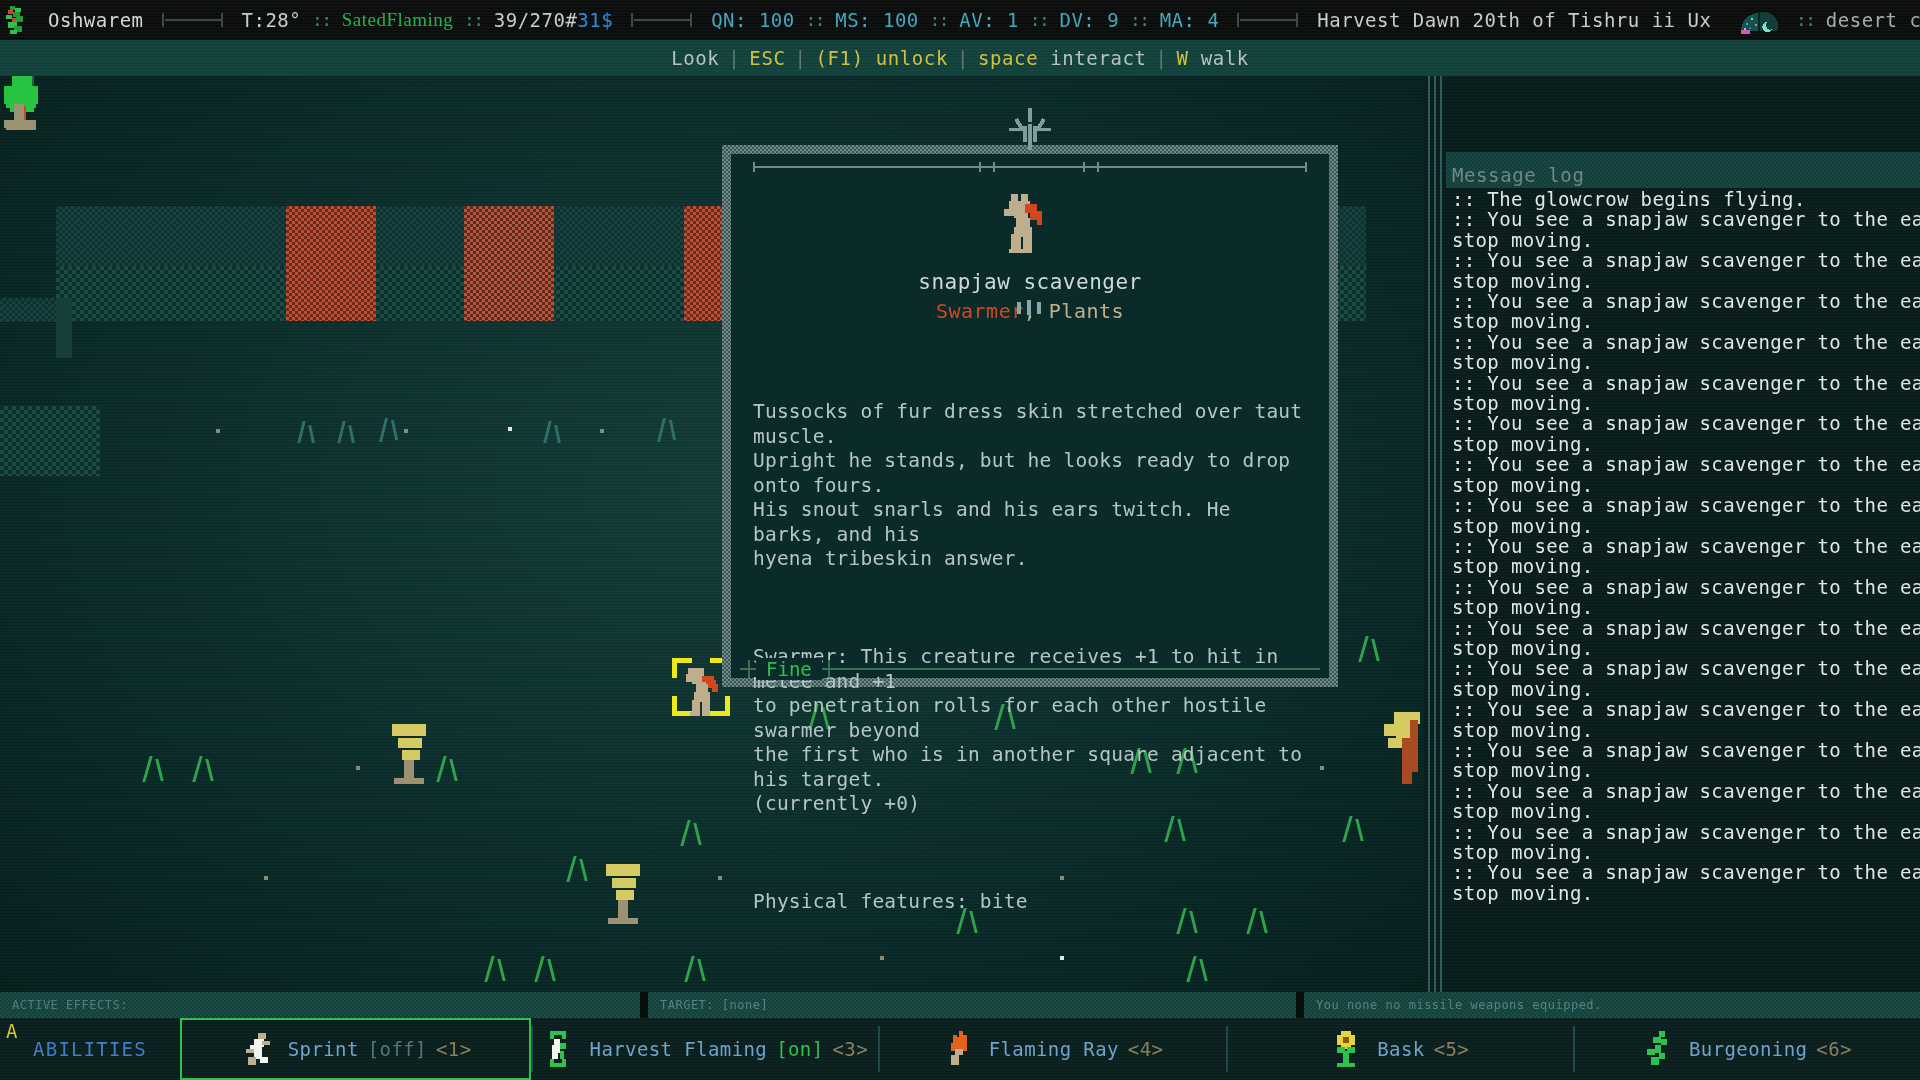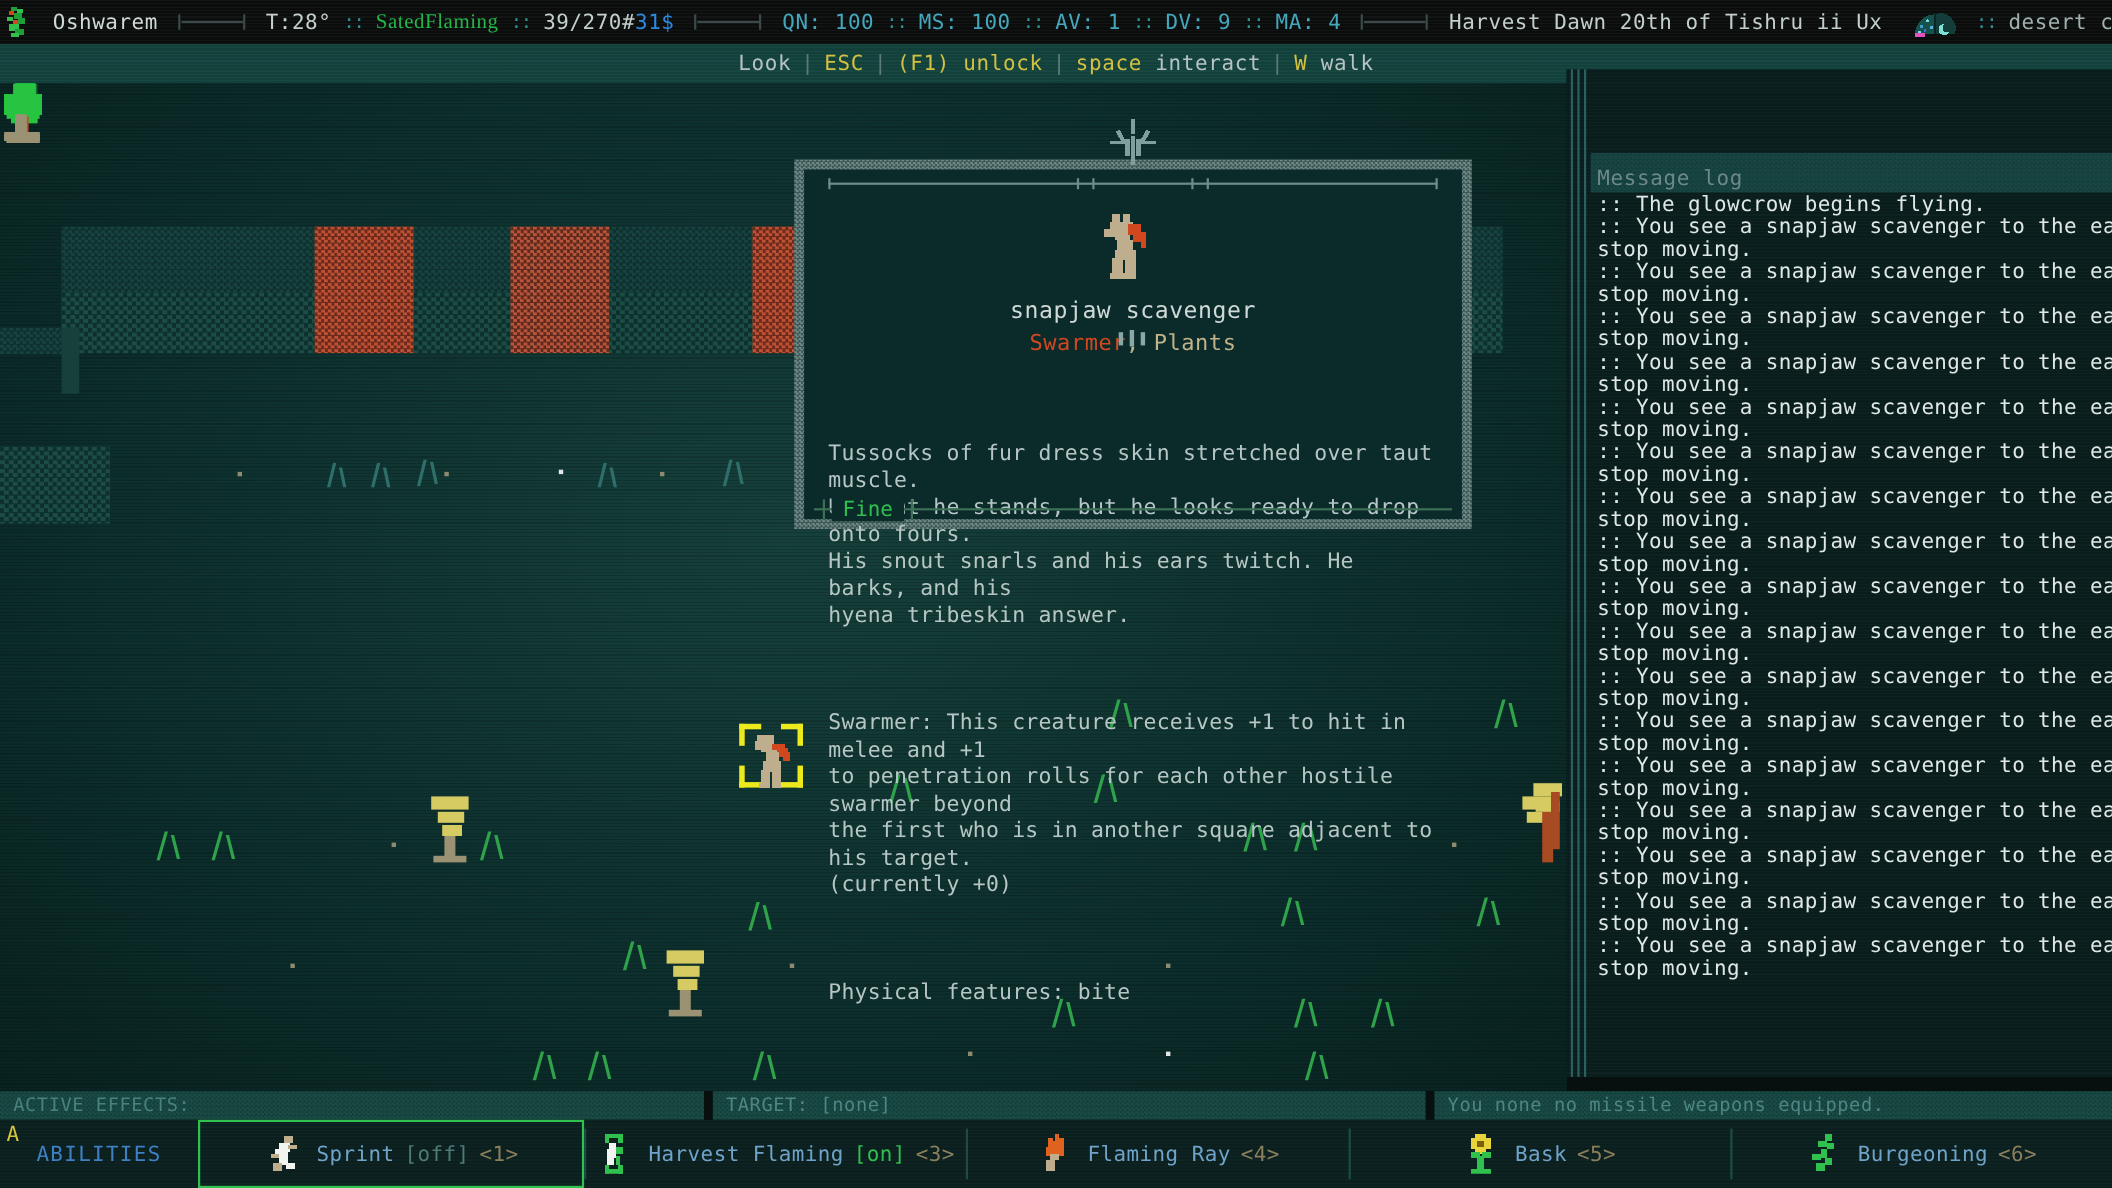--- a/index.html
+++ b/index.html
@@ -119,21 +119,21 @@
   .speck.w { background:#dfe8e6; }
 
   .stalk { position:absolute; width:46px; height:72px; }
   .stalk .top { position:absolute; background:#d6cb62; }
   .stalk .trunk { position:absolute; background:#9b9173; }
 
   
   .reticle { position:absolute; width:58px; height:58px; }
   .reticle span { position:absolute; background:#ecea1d; }
   .tip-frame {
-    position:absolute; left:722px; top:145px; width:616px; height:336px;
+    position:absolute; left:722px; top:145px; width:616px; height:542px;
     padding: 9px;
     background-image: repeating-conic-gradient(#6f8c8b 0% 25%, #3d5654 0% 50%);
     background-size: 4px 4px;
   }
   .tip-body {
     position: relative; width:100%; height:100%;
     background: #0b2b2a;
     padding: 10px 22px 0 22px;
   }
   .tip-topline {
@@ -165,21 +165,21 @@
   }
   .tip-bl { position:absolute; left:0; right:0; top:10px; height:2px; background:#3e6f57; }
   .tip-fine {
     position:absolute; left:16px; top:0px; padding:0 10px;
     background:#0b2b2a; color:#2fc04e; font-size:19px;
   }
   .tip-fine-cap { position:absolute; top:2px; width:2px; height:18px; background:#3e6f57; }
 
   
   .log {
-    position:absolute; left:1424px; top:63px; width:496px; height:916px;
+    position:absolute; left:1424px; top:76px; width:496px; height:916px;
     background:#081d1c;
     background-image: repeating-linear-gradient(to bottom, rgba(255,255,255,0.022) 0px, rgba(255,255,255,0.022) 1px, transparent 1px, transparent 3px);
   }
   .log-rails { position:absolute; left:0; top:0; width:22px; height:916px; }
   .log-rails i { position:absolute; top:0; width:2px; height:916px; background:#2c5f5d; }
   .log-title {
     position:absolute; left:28px; top:88px; font-size:19px; color:#6d8886;
     letter-spacing:0.6px;
   }
   .log-head-bg {
@@ -196,21 +196,21 @@
 
   
   .effbar {
     position:absolute; left:0; top:992px; width:1920px; height:26px;
     display:flex;
   }
   .eff-seg {
     height:26px; background:#12413c;
     background-image: repeating-conic-gradient(rgba(255,255,255,0.05) 0% 25%, transparent 0% 50%);
     background-size:4px 4px;
-    display:flex; align-items:center; color:#4f8683; font-size:17px;
+    display:flex; align-items:center; color:#4f8683; font-size:12px;
     padding-left:12px; letter-spacing:0.5px; position:relative;
   }
   .eff-seg.a { width: 640px; color:#49817e; }
   .eff-seg.b { width: 648px; }
   .eff-seg.c { flex:1; }
   .eff-gap { width:8px; background:#07100f; }
 
   .abilitybar {
     position:absolute; left:0; top:1018px; width:1920px; height:62px;
     background:#0a1f1e;

